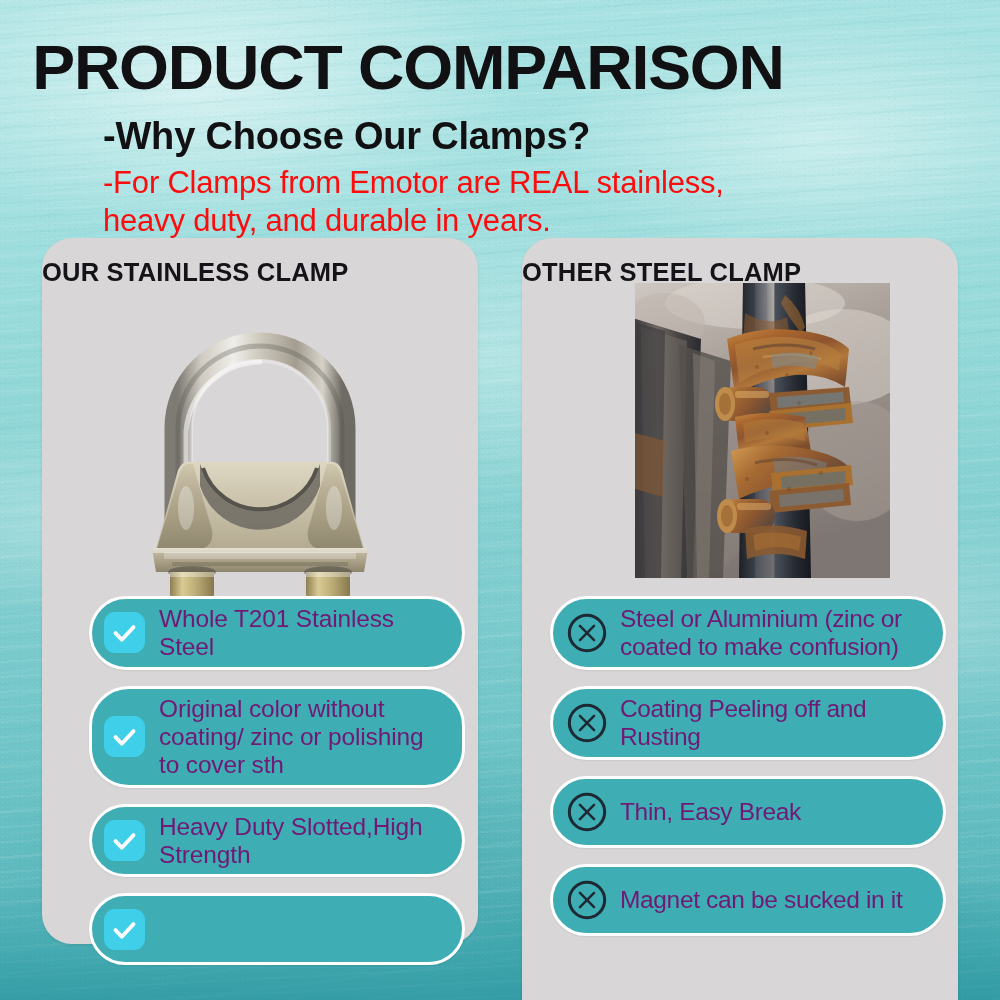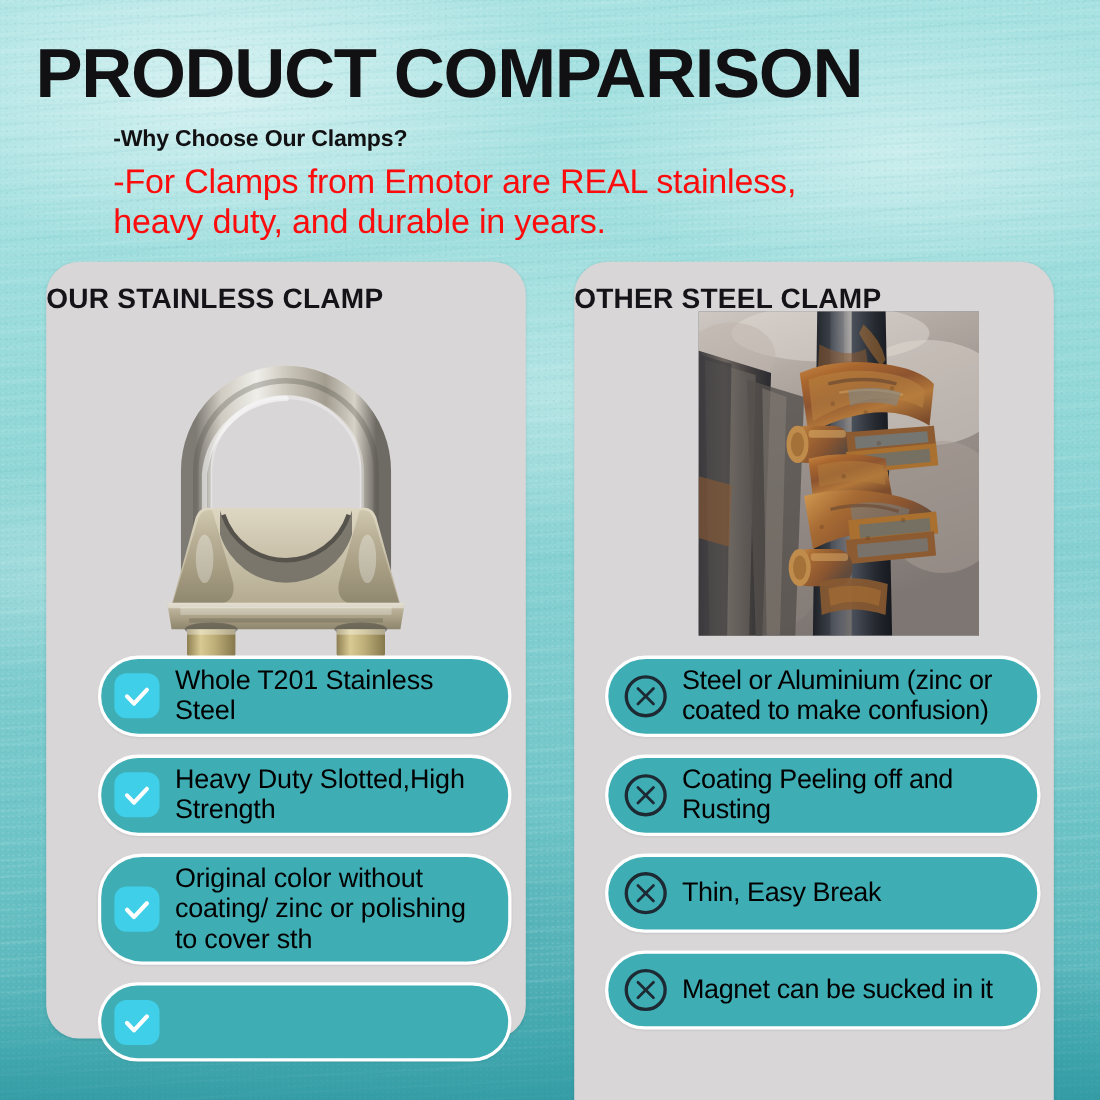--- a/index.html
+++ b/index.html
@@ -67,21 +67,21 @@
     font-weight:bold;
     letter-spacing:-1.2px;
     color:#111012;
     padding-top:36px;
     transform:scaleX(1.02);
     white-space:nowrap;
   }
   .sub1{
     margin-top:17px;
     padding-left:103px;
-    font-size:21px;line-height:1.08;
+    font-size:38px;line-height:1.08;
     font-weight:bold;
     color:#111012;
     letter-spacing:-.2px;
   }
   .sub2{
     margin-top:7px;
     padding-left:103px;
     padding-right:60px;
     font-size:31px;line-height:1.22;
     font-weight:normal;
@@ -125,21 +125,21 @@
     border:3px solid #ffffff;
     border-radius:40px;
     display:flex;align-items:center;
     box-sizing:border-box;
     box-shadow:0 1px 2px rgba(0,0,0,.07);
   }
   #pills-left .pill{margin-left:42px;margin-right:10px;padding:6px 16px 6px 12px;}
   #pills-right .pill{margin-left:23px;margin-right:9px;padding:6px 14px 6px 12px;}
 
   .pill .label{
-    color:#000000;
+    color:#701a75;
     font-size:24.5px;
     line-height:1.14;
     font-weight:500;
     letter-spacing:-.15px;
   }
   #pills-right .pill .label{letter-spacing:-.35px;}
 
   
   .check-box{
     flex:0 0 auto;
@@ -281,30 +281,30 @@
       </span>
       <span class="label">Whole T201 Stainless Steel</span>
     </div>
 
     <div class="pill">
       <span class="check-box">
         <svg width="27" height="27" viewBox="0 0 24 24" fill="none" stroke="#ffffff" stroke-width="3.4" stroke-linecap="round" stroke-linejoin="round">
           <polyline points="4,12.5 9.6,18.4 20,7.2"></polyline>
         </svg>
       </span>
-      <span class="label">Heavy Duty Slotted,High Strength</span>
+      <span class="label">Original color without coating/ zinc or polishing to cover sth</span>
     </div>
 
     <div class="pill">
       <span class="check-box">
         <svg width="27" height="27" viewBox="0 0 24 24" fill="none" stroke="#ffffff" stroke-width="3.4" stroke-linecap="round" stroke-linejoin="round">
           <polyline points="4,12.5 9.6,18.4 20,7.2"></polyline>
         </svg>
       </span>
-      <span class="label">Original color without coating/ zinc or polishing to cover sth</span>
+      <span class="label">Heavy Duty Slotted,High Strength</span>
     </div>
 
     <div class="pill">
       <span class="check-box">
         <svg width="27" height="27" viewBox="0 0 24 24" fill="none" stroke="#ffffff" stroke-width="3.4" stroke-linecap="round" stroke-linejoin="round">
           <polyline points="4,12.5 9.6,18.4 20,7.2"></polyline>
         </svg>
       </span>
     </div>
 

